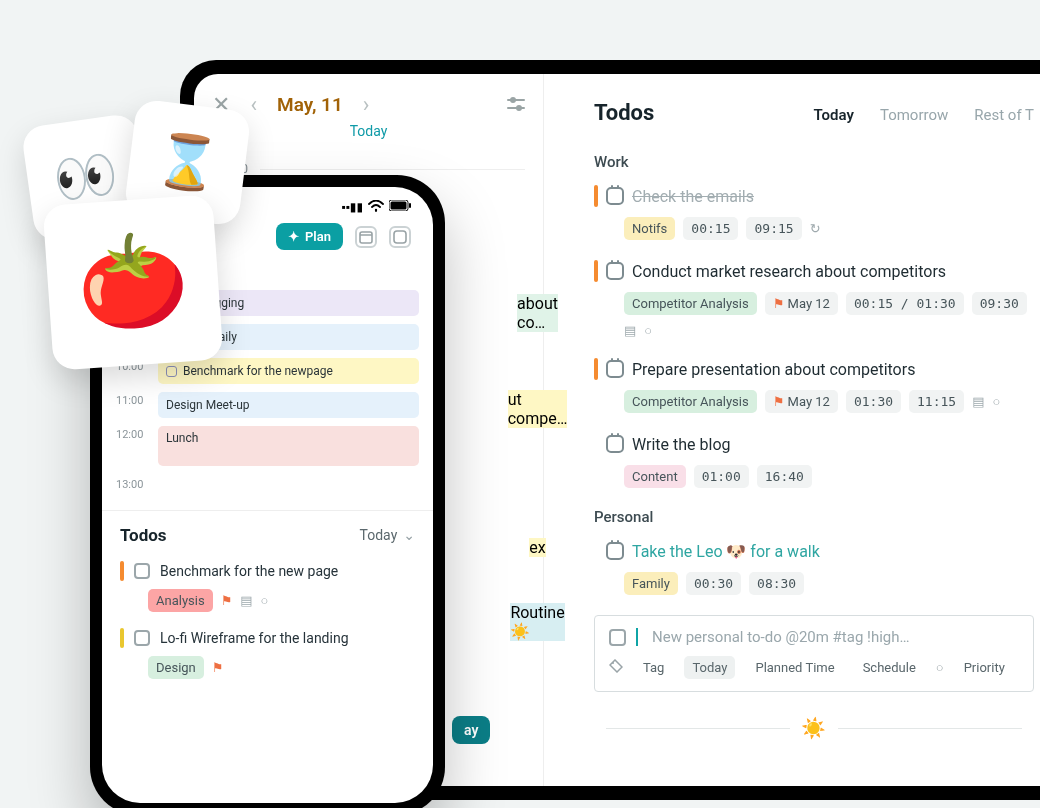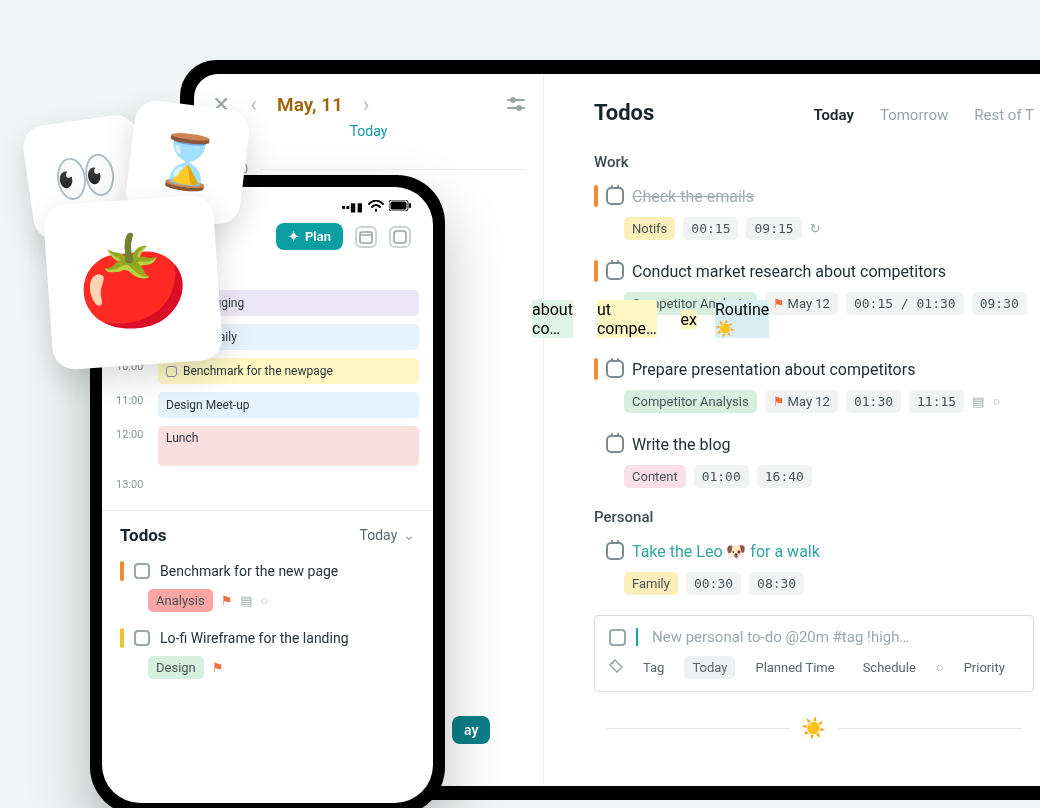--- a/index.html
+++ b/index.html
@@ -20,21 +20,21 @@
   .time-row{display:flex;align-items:center;gap:12px;height:40px;}
   .time-row span.t{width:36px;text-align:right;}
   .bar.b-green{background:#e0f3e8;}
   .bar.b-yellow{background:#fef7c4;}
   .bar.b-pink{background:#f9e7f2;}
   .bar.b-blue{background:#e5f1fb;}
   .bar.b-orange{background:#fce7cb;}
   .bar.b-teal{background:#d7eef2;}
   .bar.b-red{background:#f9e0de;}
   .bar.b-lav{background:#ece7f7;}
-  .tablet-tl{padding-left:68px;display:flex;flex-direction:row;gap:6px;margin-top:6px;align-items:center;}
+  .tablet-tl{padding-left:68px;display:flex;flex-direction:column;gap:6px;margin-top:0;align-items:center;}
 
   
   .tr-head{display:flex;align-items:baseline;justify-content:space-between;margin-bottom:28px;}
   .tr-head h1{font-size:22px;font-weight:700;color:#17242b;}
   .tr-tabs{display:flex;gap:26px;font-size:15px;}
   .tr-tabs .sel{color:#17242b;font-weight:600;}
   .tr-tabs .dim{color:#98a6ab;}
   .section-h{font-size:15px;color:#3d4b51;font-weight:500;margin-bottom:14px;}
   .todo{margin-bottom:20px;}
   .todo-row1{display:flex;align-items:center;gap:8px;margin-bottom:10px;}

